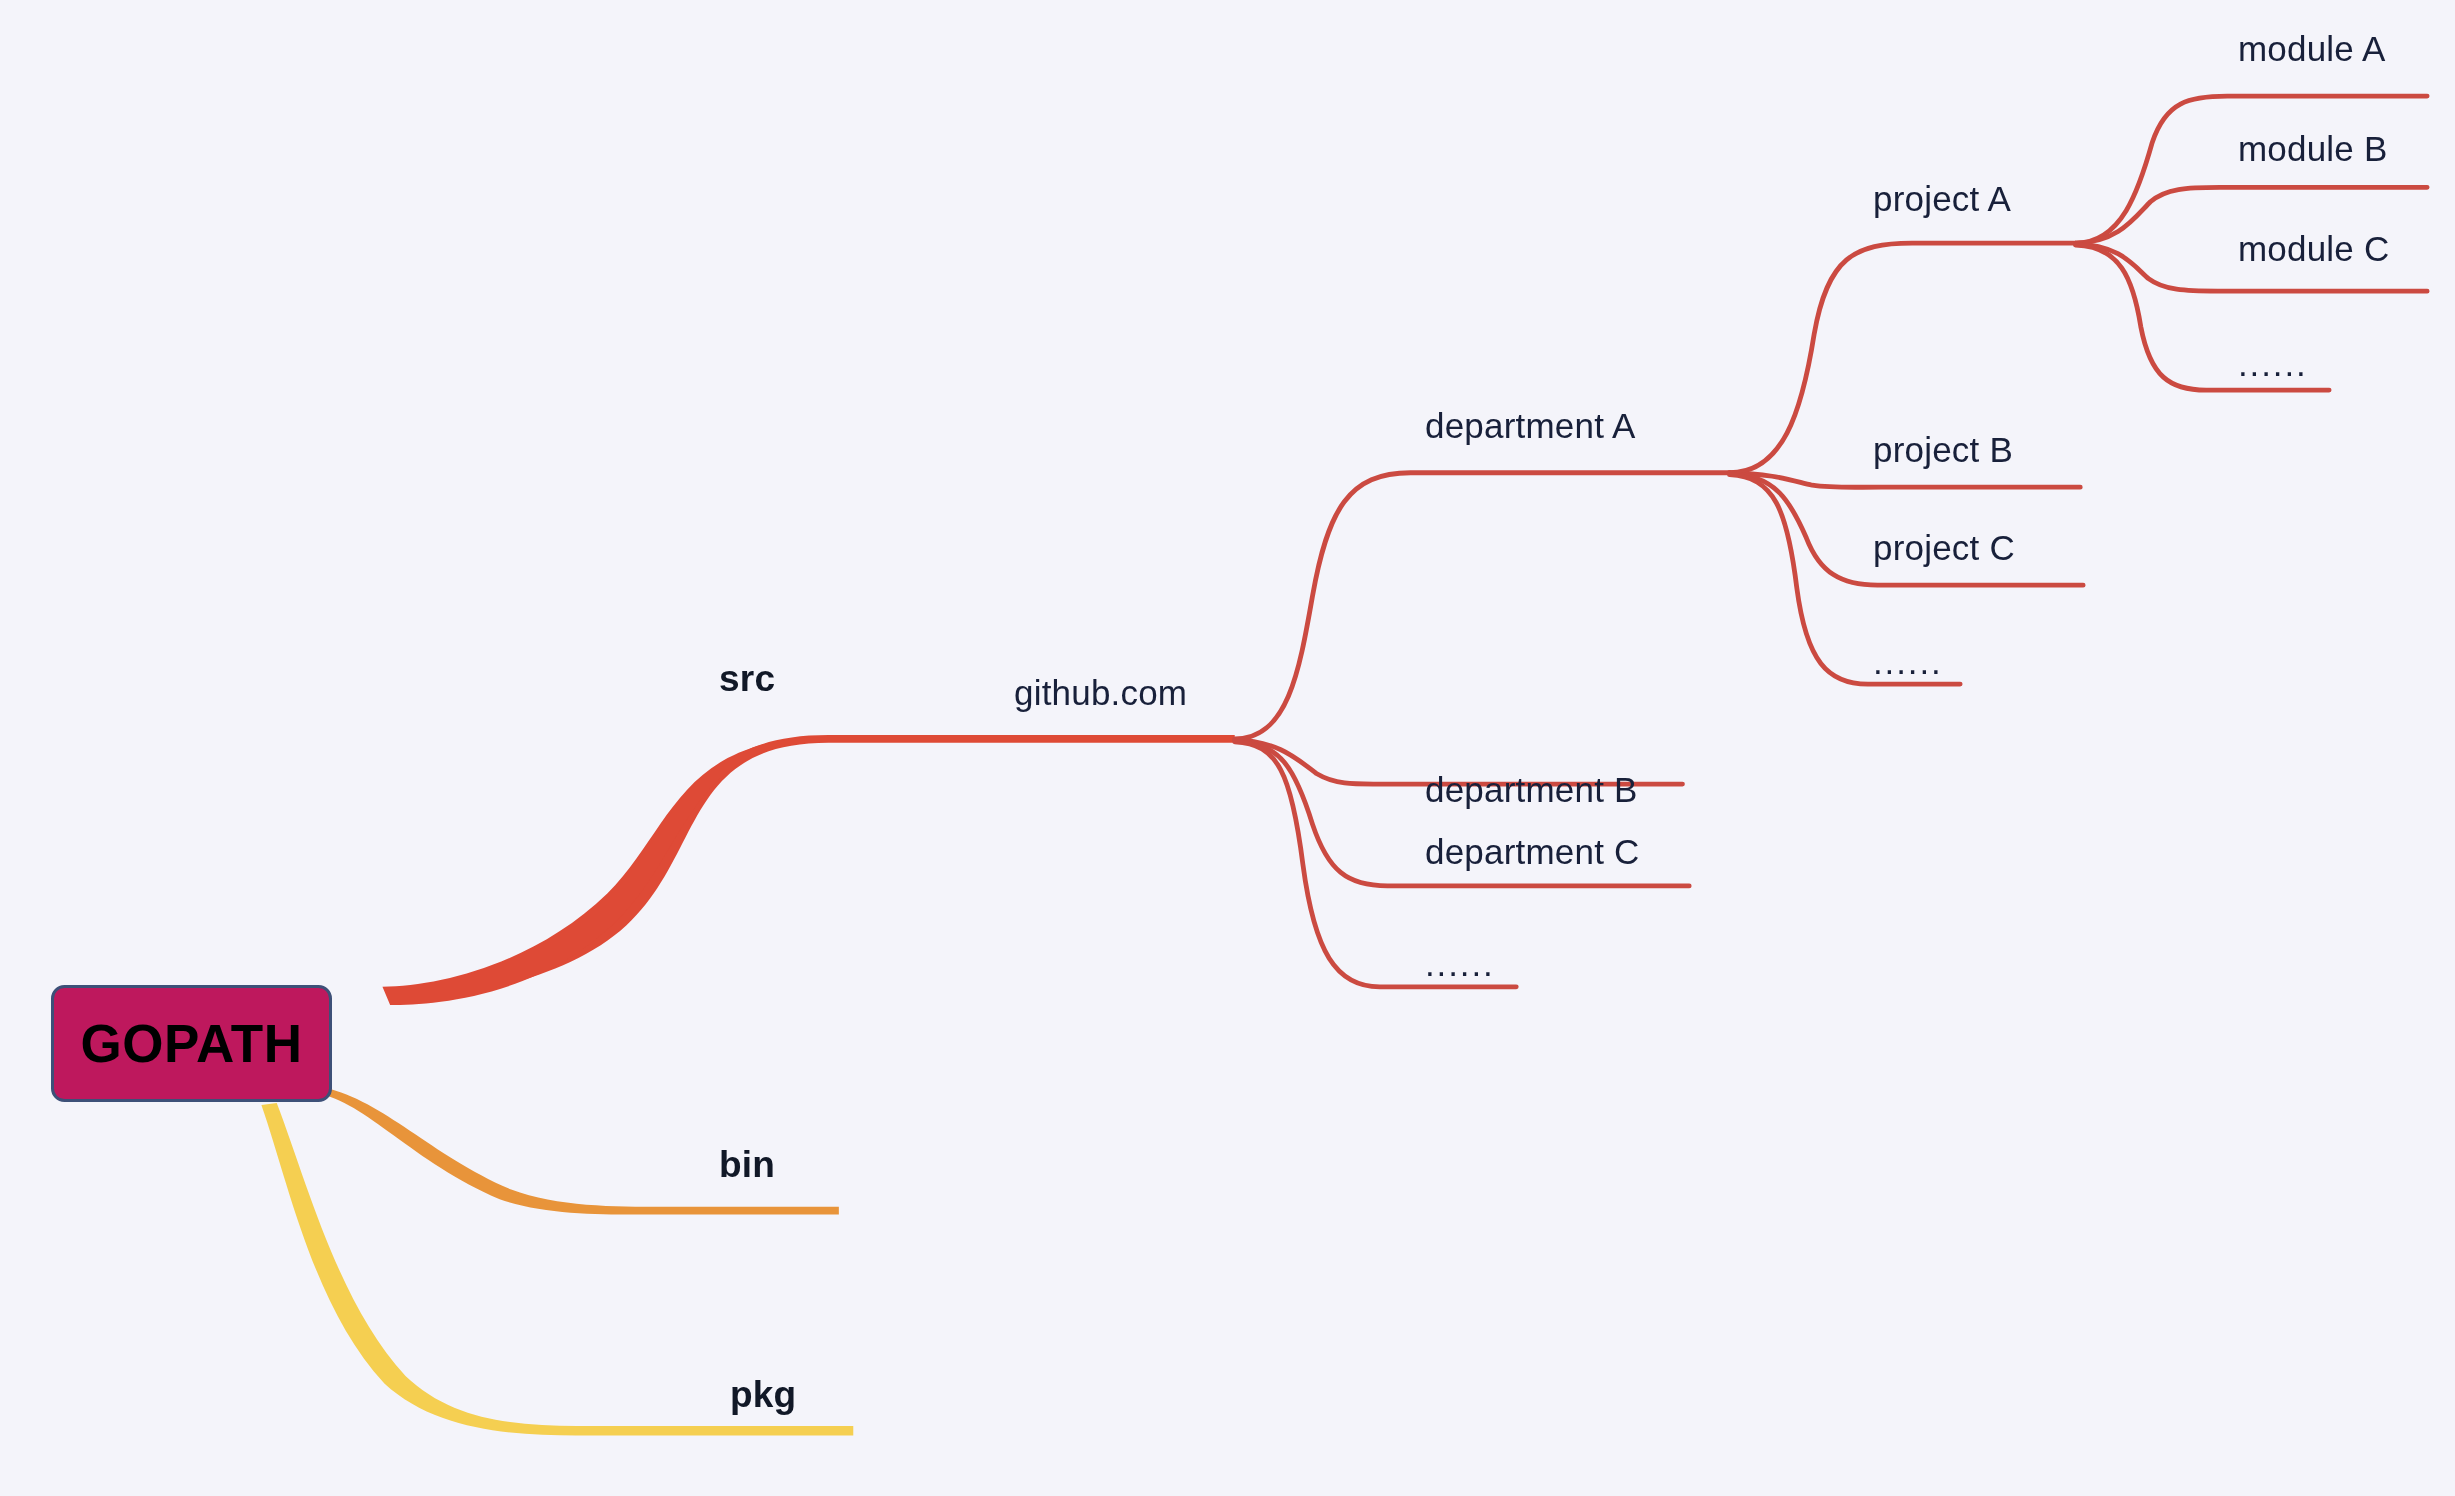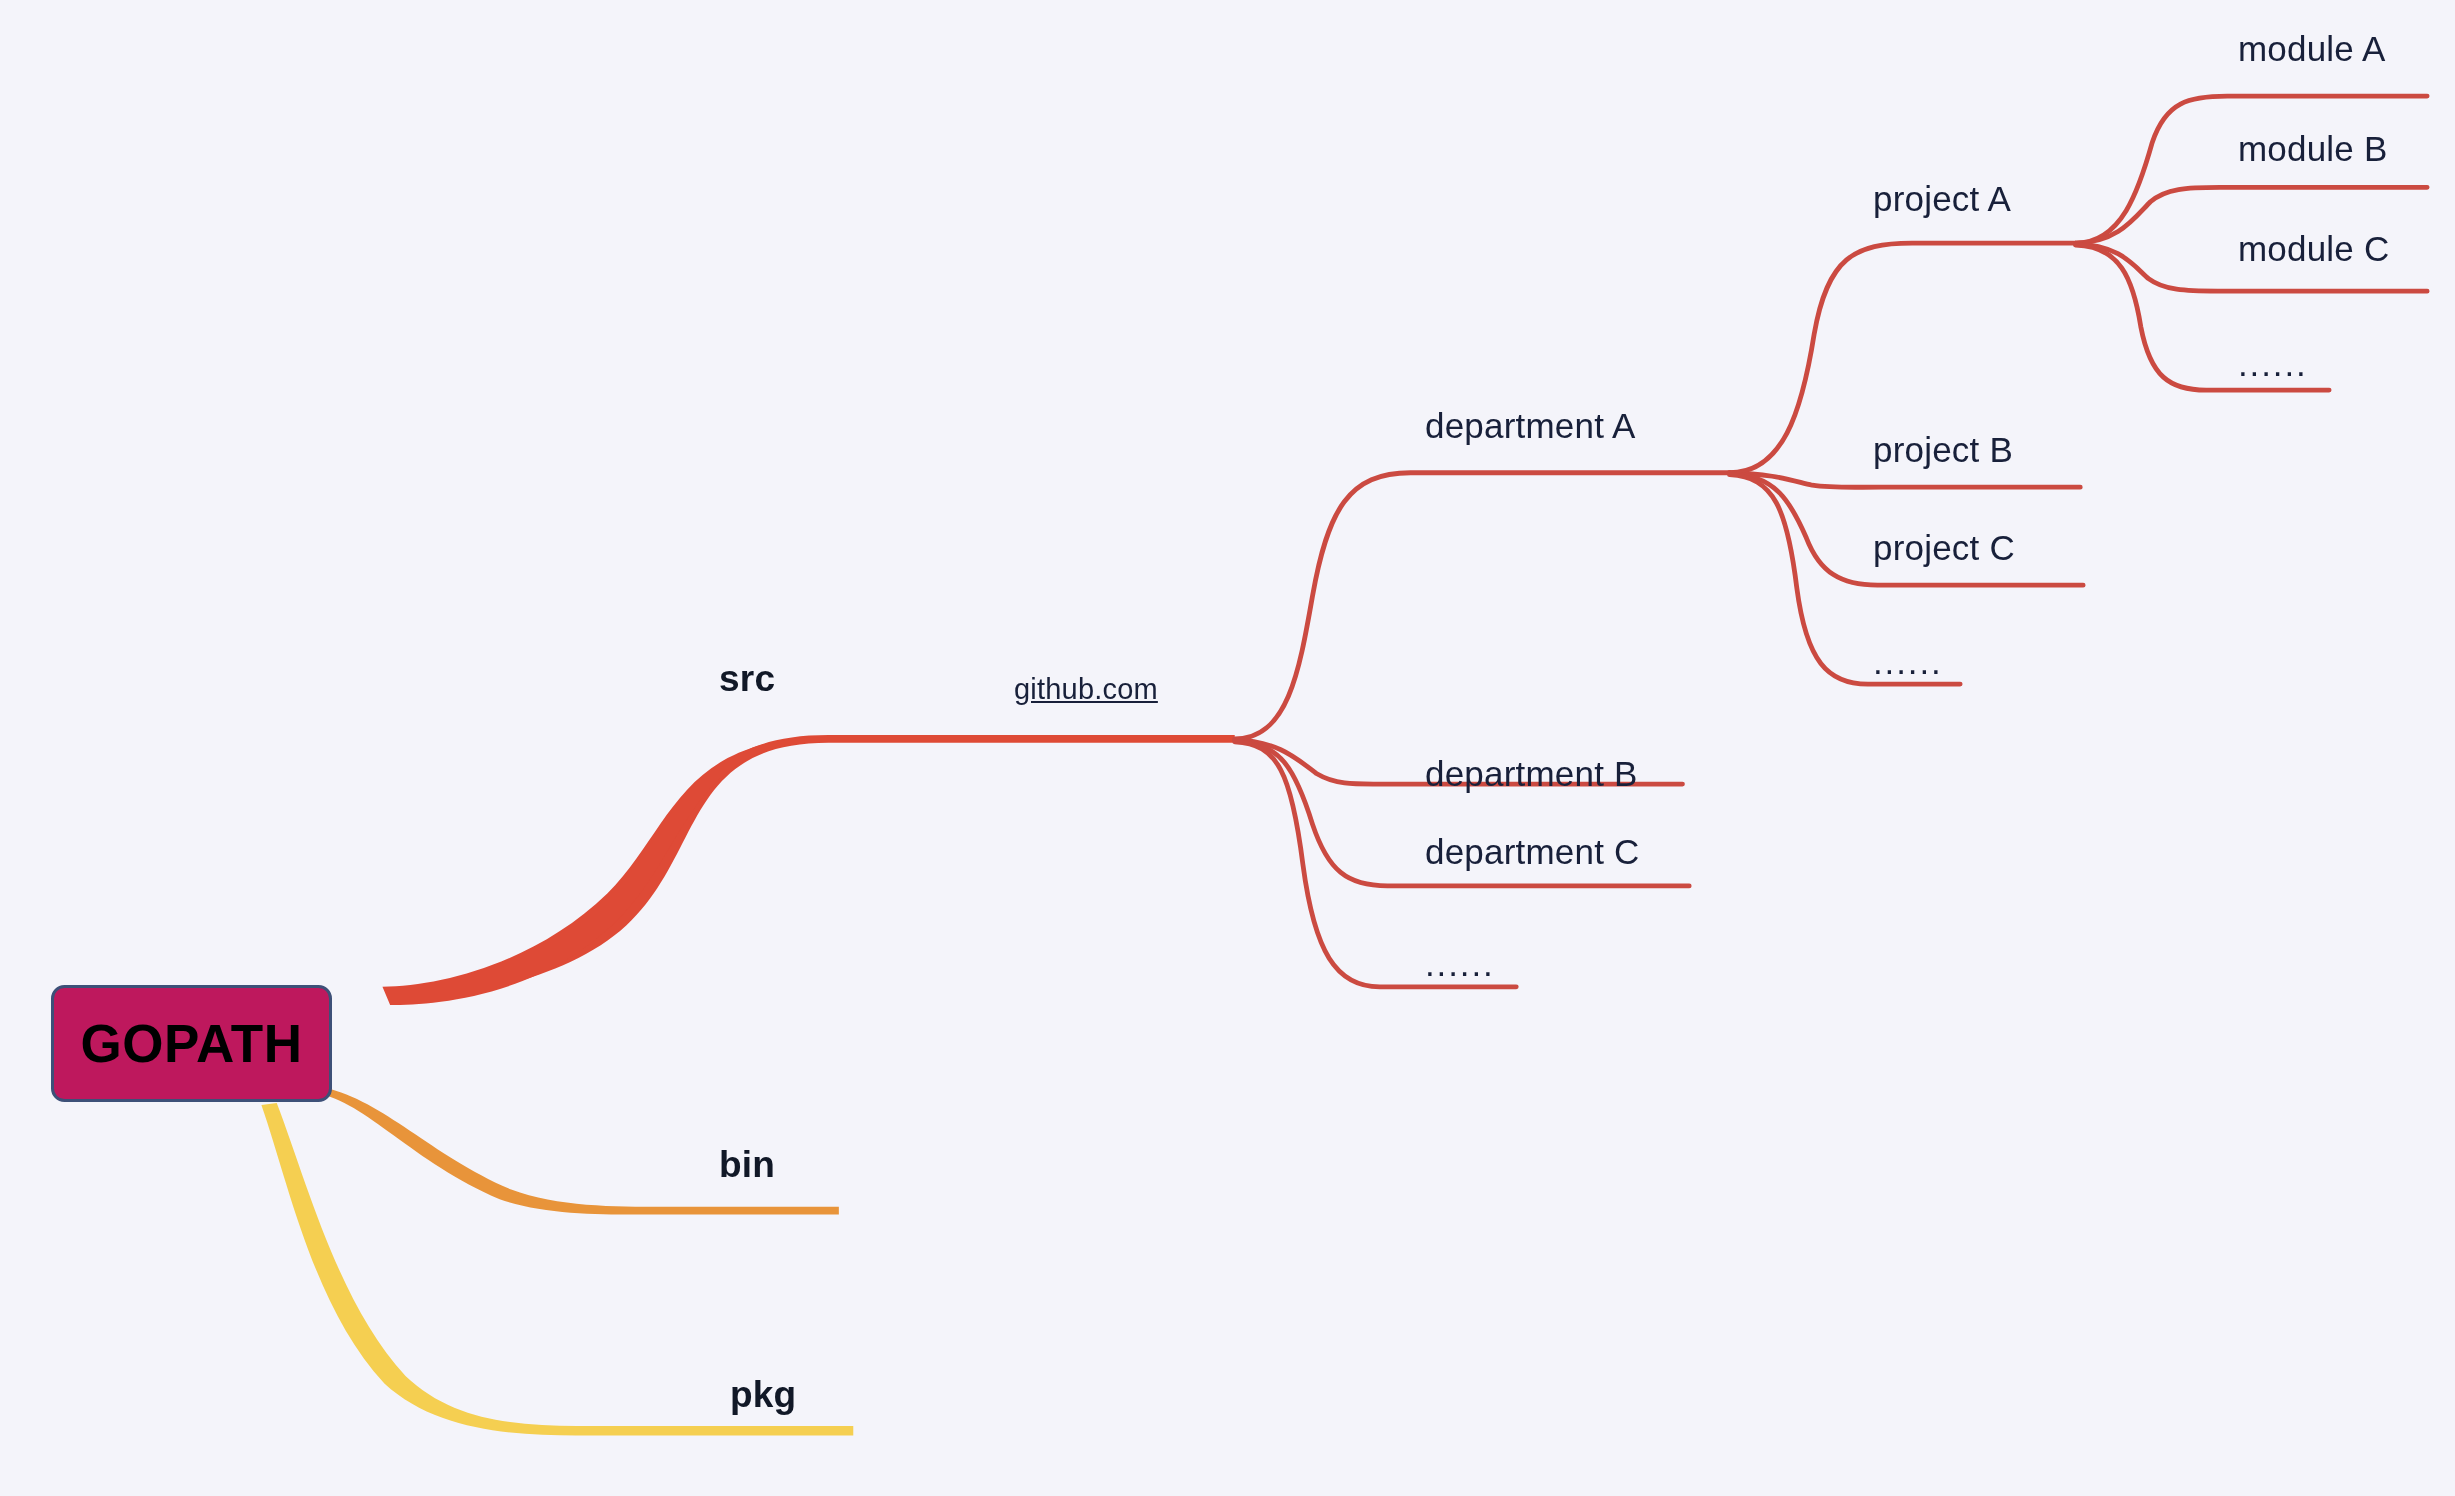--- a/index.html
+++ b/index.html
@@ -31,21 +31,21 @@
     font-weight: 400;
     white-space: nowrap;
     line-height: 1;
     letter-spacing: 0.2px;
   }
   .lvl1 {
     font-size: 37px;
     font-weight: 700;
     color: #111827;
   }
-  .lvl2 { font-size: 29px; text-decoration: underline; }
+  .lvl2 { font-size: 35px; }
   .lvl3 { font-size: 35px; }
   .lvl4 { font-size: 35px; }
   .lvl5 { font-size: 35px; }
   .ellipsis {
     font-size: 35px;
     letter-spacing: 1.9px;
     color: #18203a;
   }
   #root-node {
     position: absolute;
@@ -186,21 +186,21 @@
   <div class="node-label lvl1" style="left:719px; top:660px;">src</div>
 
   <div class="node-label lvl1" style="left:719px; top:1146px;">bin</div>
 
   <div class="node-label lvl1" style="left:719px; top:1376px;margin-left:11px;">pkg</div>
 
   <div class="node-label lvl2" style="left:1014px; top:675px;">github.com</div>
 
   <div class="node-label lvl3" style="left:1425px; top:408px;">department A</div>
 
-  <div class="node-label lvl3" style="left:1425px; top:756px;">department B</div>
+  <div class="node-label lvl3" style="left:1425px; top:772px;">department B</div>
 
   <div class="node-label lvl3" style="left:1425px; top:834px;">department C</div>
 
   <div class="node-label ellipsis" style="left:1425px; top:946px;">......</div>
 
   <div class="node-label lvl4" style="left:1873px; top:181px;">project A</div>
 
   <div class="node-label lvl4" style="left:1873px; top:432px;">project B</div>
 
   <div class="node-label lvl4" style="left:1873px; top:530px;">project C</div>

